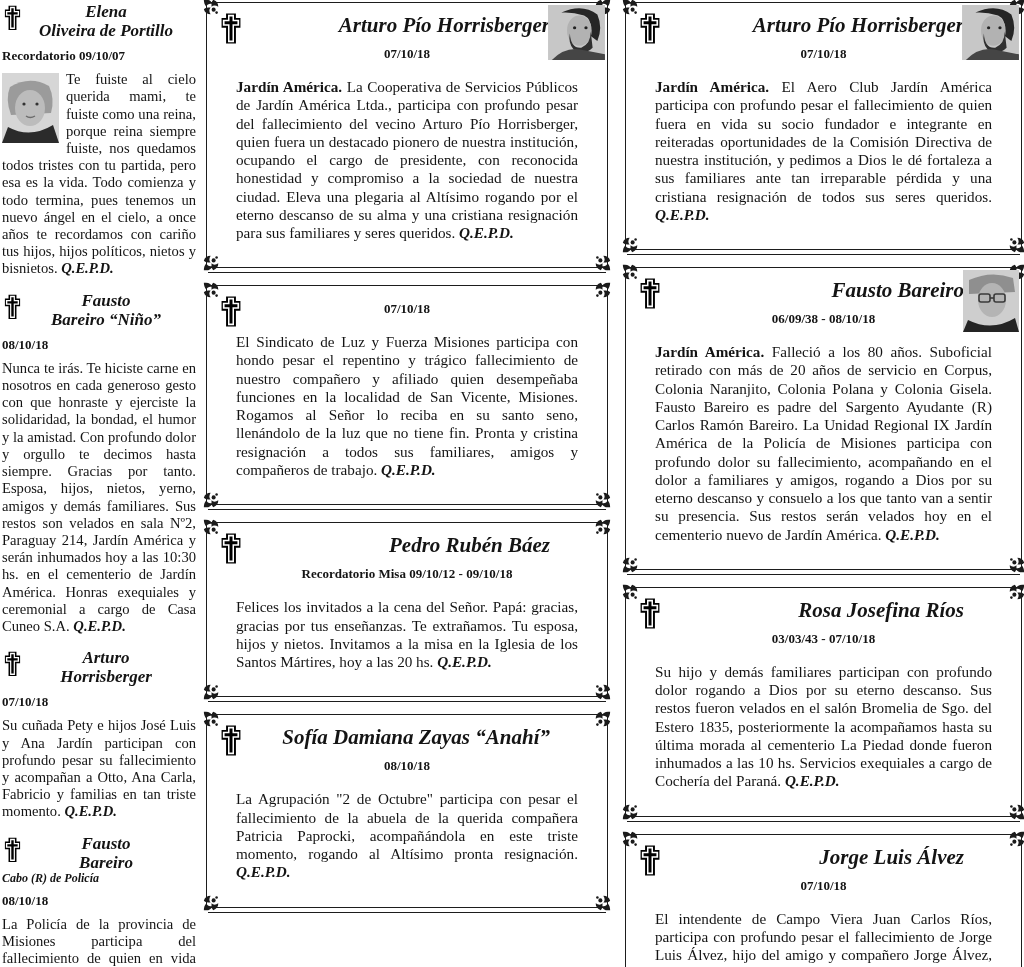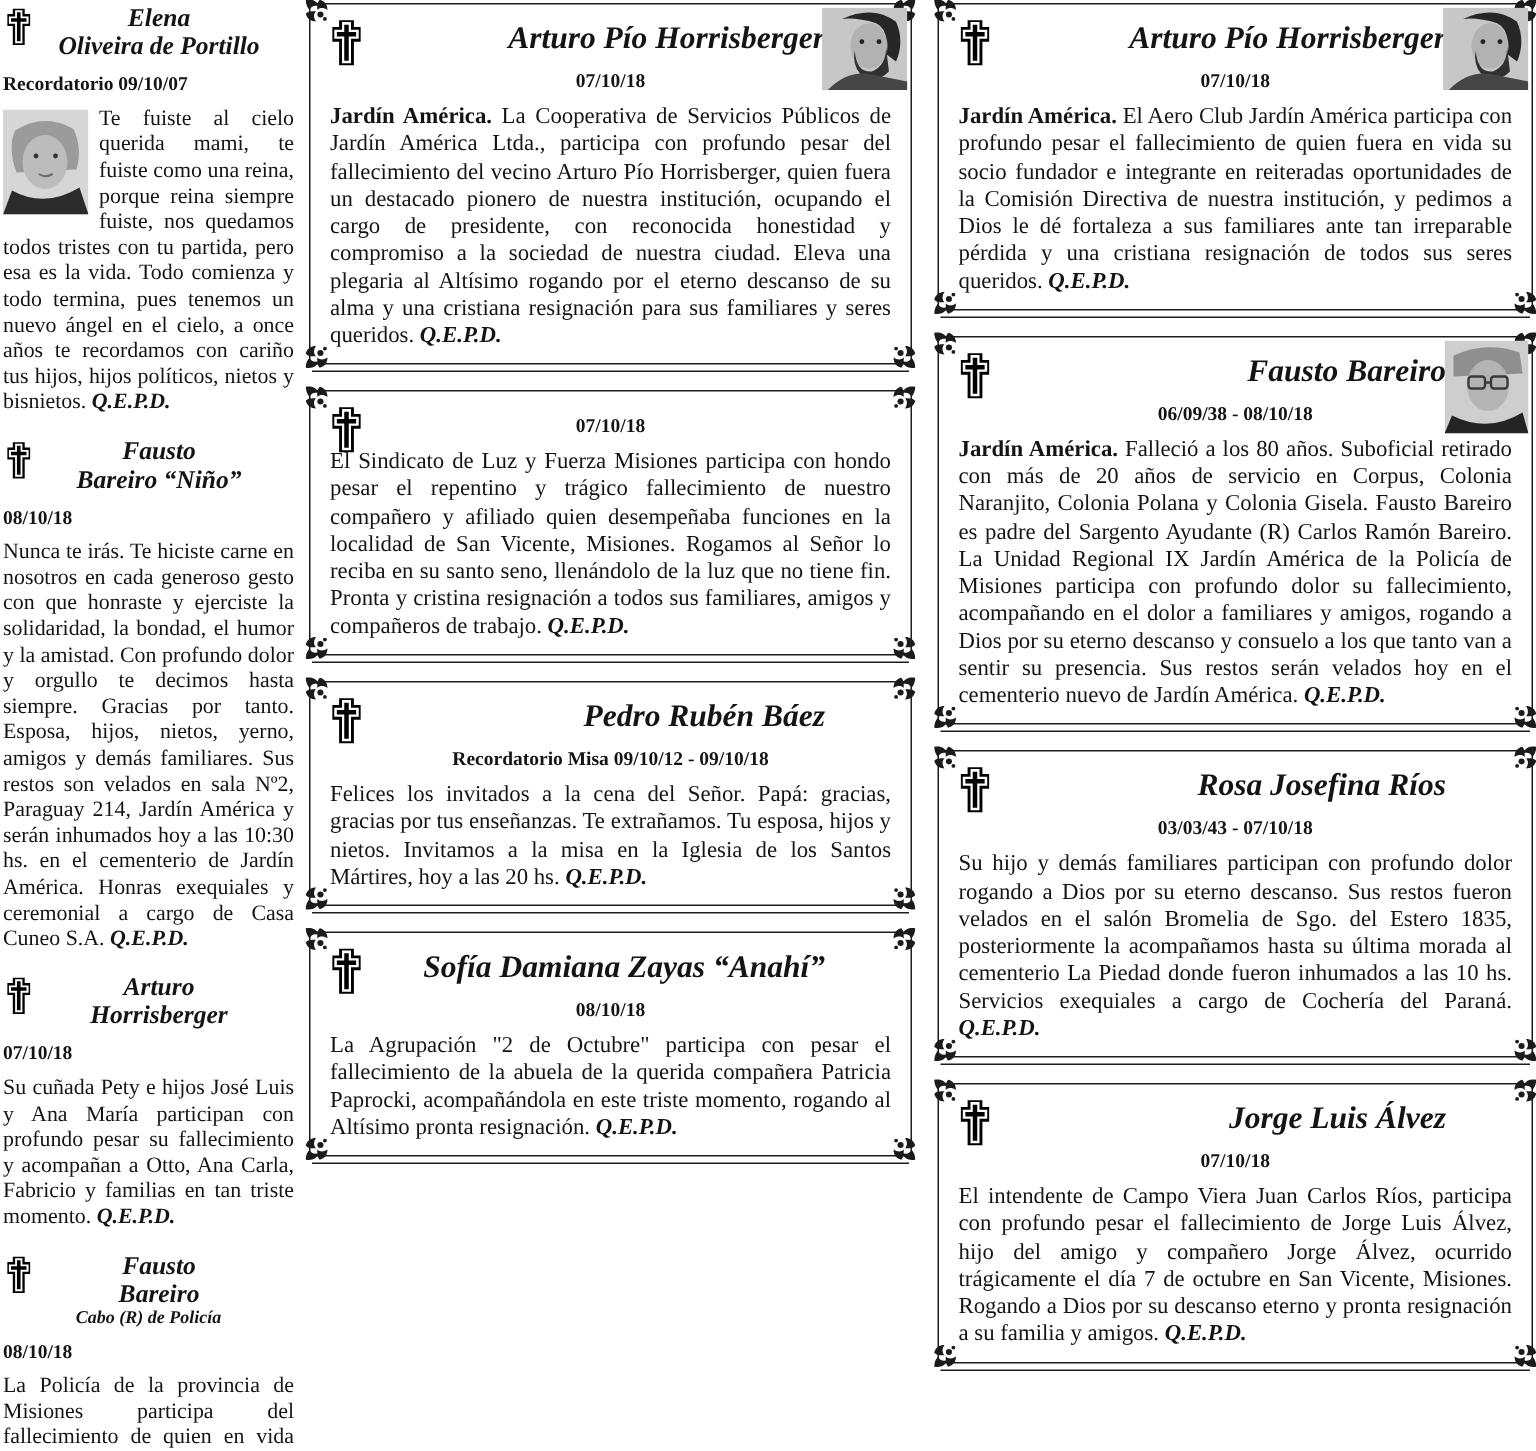--- a/index.html
+++ b/index.html
@@ -12,40 +12,40 @@
   .col-left{left:2px;width:194px;}
   .col-mid{left:206px;width:402px;}
   .col-right{left:625px;width:397px;}
 
   
   .l-item{position:relative;margin-bottom:13px;}
   .l-head{position:relative;min-height:30px;}
   .l-cross{position:absolute;left:0;top:1px;width:21px;height:29px;}
   .l-name{text-align:center;font-style:italic;font-weight:bold;font-size:17px;
           line-height:1.12;white-space:pre-line;padding:0 4px 0 18px;}
-  .l-sub{text-align:center;font-style:italic;font-weight:bold;font-size:12px;line-height:1.1;}
+  .l-sub{font-style:italic;font-weight:bold;font-size:12px;line-height:1.1;}
   .l-date{text-align:left;font-weight:bold;font-size:13px;margin:8px 0 7px;}
   .l-body{margin:0;font-size:14.6px;line-height:1.18;text-align:justify;}
   .l-photo{float:left;width:57px;height:70px;margin:2px 7px 2px 0;}
 
   
   .notice{position:relative;border:1.6px solid #1d1d1d;background:#fff;
           padding:6px 13px 9px;margin-bottom:17px;}
   .notice::after{content:"";position:absolute;left:1px;right:1px;bottom:-6px;
           border-top:1.8px solid #1d1d1d;}
   .corner{position:absolute;width:17px;height:17px;color:#1b1b1b;}
   .tl{left:-4px;top:-4px;}
   .tr{right:-4px;top:-4px;transform:scaleX(-1);}
   .bl{left:-4px;bottom:-4px;transform:scaleY(-1);}
   .br{right:-4px;bottom:-4px;transform:scale(-1,-1);}
   .n-cross{position:absolute;left:11px;top:7px;width:26px;height:36px;}
   .n-title{text-align:right;font-style:italic;font-weight:bold;font-size:21px;
            line-height:1.15;margin:4px 44px 0;}
   .n-date{text-align:center;font-weight:bold;font-size:13px;margin:9px 0 7px;}
-  .n-body{margin:0;font-size:15.2px;line-height:1.2;text-align:justify;}
+  .n-body{margin:16px;font-size:15.2px;line-height:1.2;text-align:justify;}
   .n-photo{position:absolute;top:2px;right:2px;}
   .ph-sq{width:57px;height:55px;}
   .ph-tall{width:56px;height:62px;}
   .lead{font-weight:bold;font-style:normal;}
   .qepd{font-weight:bold;font-style:italic;}
 </style>
 </head>
 <body>
 
 <svg width="0" height="0" style="position:absolute">
@@ -126,21 +126,21 @@
 
     <div class="l-item">
       <div class="l-head">
         <svg class="l-cross">
             <use href="#cross"></use>
           </svg>
         <div class="l-name">Arturo
 Horrisberger</div>
       </div>
       <div class="l-date">07/10/18</div>
-      <p class="l-body"><span>Su cuñada Pety e hijos José Luis y Ana María participan con profundo pesar su fallecimiento y acompañan a Otto, Ana Carla, Fabricio y familias en tan triste momento.</span> <span class="qepd">Q.E.P.D.</span></p>
+      <p class="l-body"><span>Su cuñada Pety e hijos José Luis y Ana Jardín participan con profundo pesar su fallecimiento y acompañan a Otto, Ana Carla, Fabricio y familias en tan triste momento.</span> <span class="qepd">Q.E.P.D.</span></p>
     </div>
 
     <div class="l-item">
       <div class="l-head">
         <svg class="l-cross">
             <use href="#cross"></use>
           </svg>
         <div class="l-name">Fausto
 Bareiro</div>
         <div class="l-sub">Cabo (R) de Policía</div>

